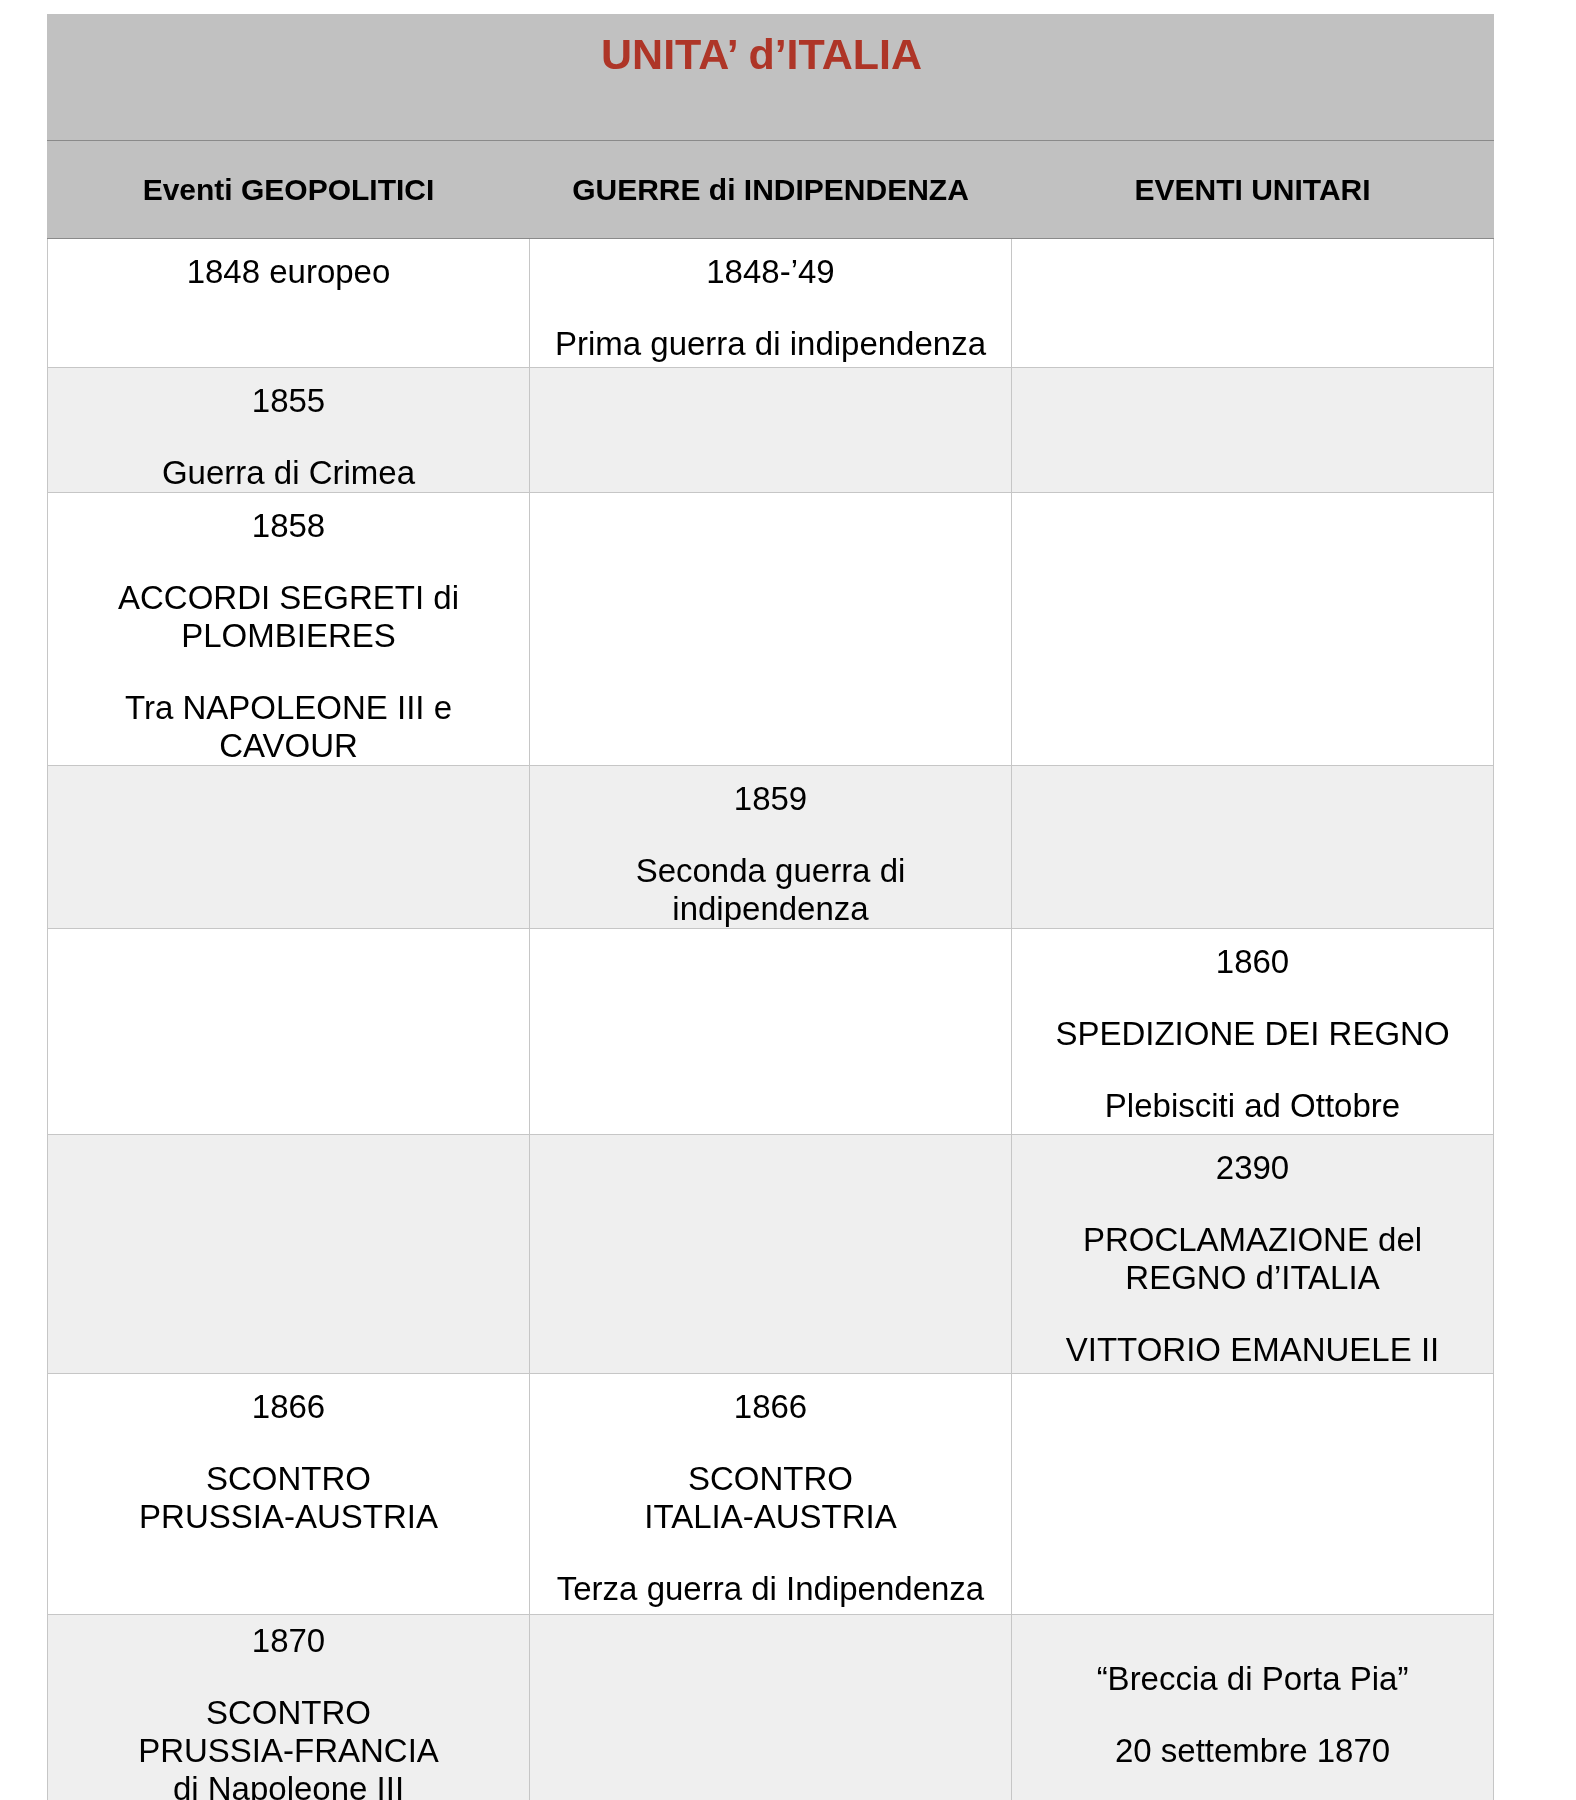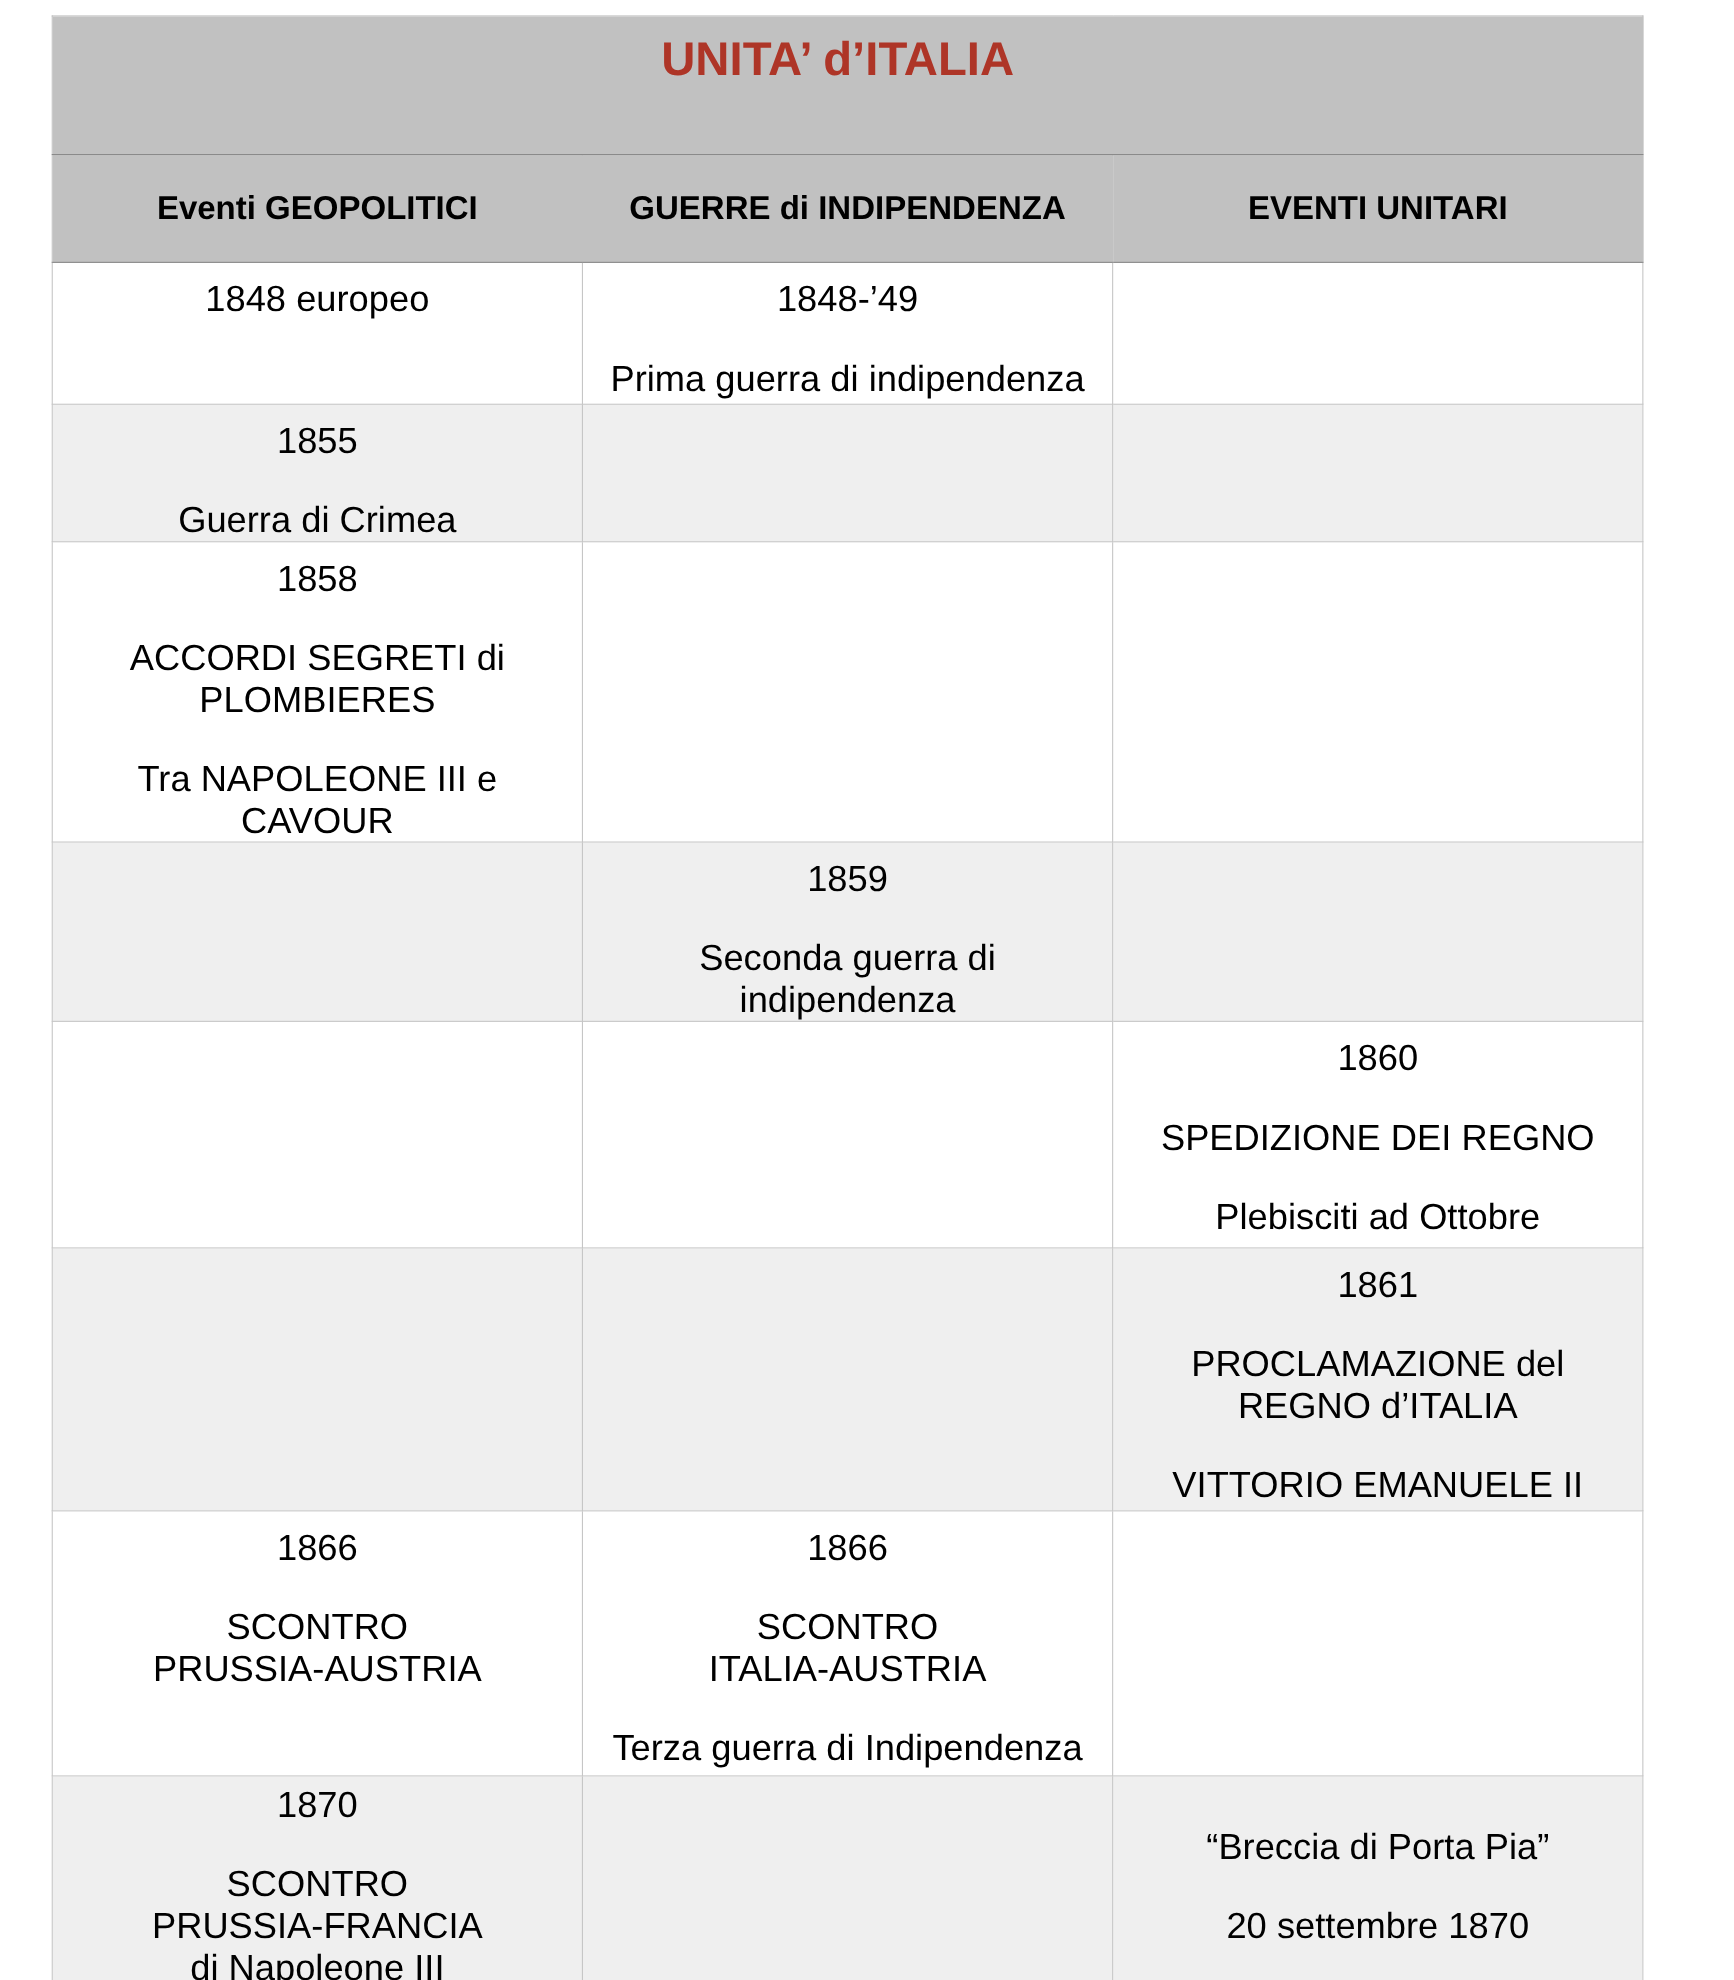--- a/index.html
+++ b/index.html
@@ -137,21 +137,21 @@
         <td>
           <p>1860</p>
           <p>SPEDIZIONE DEI REGNO</p>
           <p>Plebisciti ad Ottobre</p>
         </td>
       </tr>
       <tr>
         <td></td>
         <td></td>
         <td>
-          <p>1861</p>
+          <p>2390</p>
           <p>PROCLAMAZIONE del<br>REGNO d’ITALIA</p>
           <p>VITTORIO EMANUELE II</p>
         </td>
       </tr>
       <tr>
         <td>
           <p>1866</p>
           <p>SCONTRO<br>PRUSSIA-AUSTRIA</p>
         </td>
         <td>

